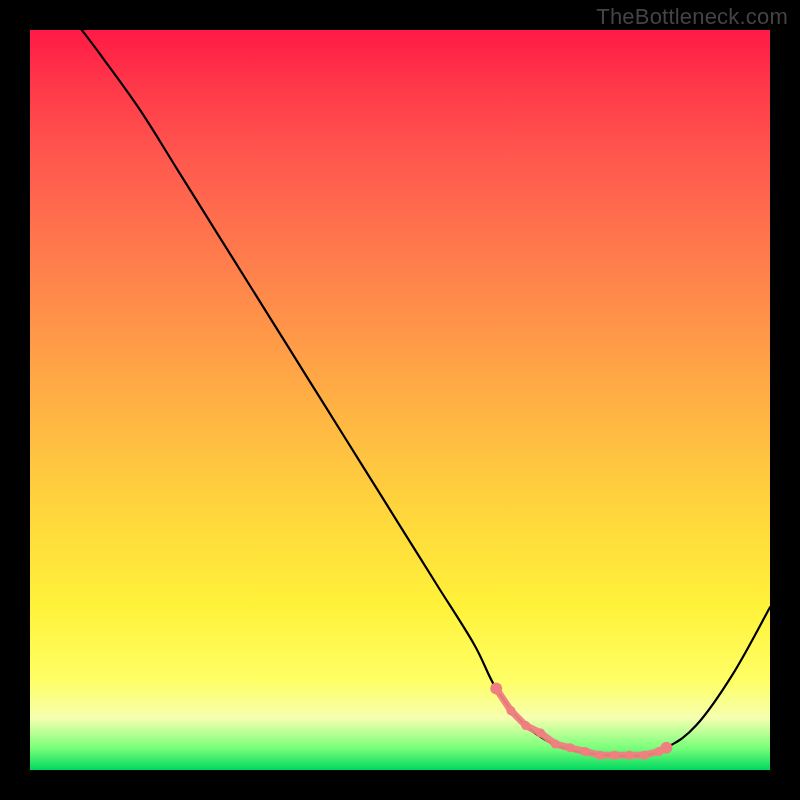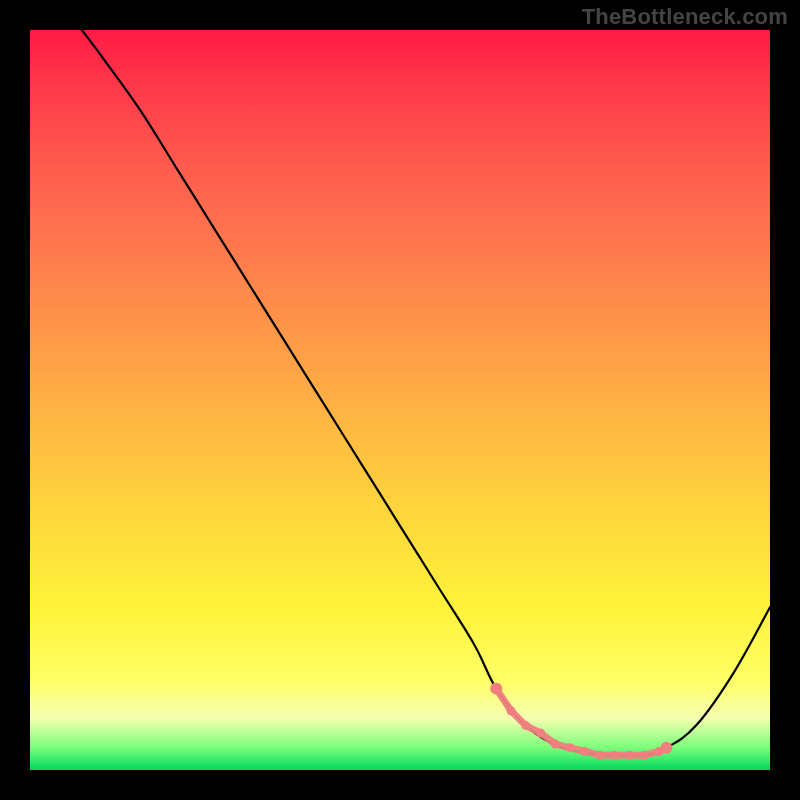--- a/index.html
+++ b/index.html
@@ -16,21 +16,21 @@
     width: 800px;
     height: 800px;
     background: #000;
   }
   .watermark {
     position: absolute;
     top: 4px;
     right: 12px;
     color: #444;
     font-size: 22px;
-    font-weight: 700;
+    font-weight: 400;
     letter-spacing: 0.2px;
     z-index: 5;
     user-select: none;
   }
   .plot {
     position: absolute;
     left: 30px;
     top: 30px;
     width: 740px;
     height: 740px;

